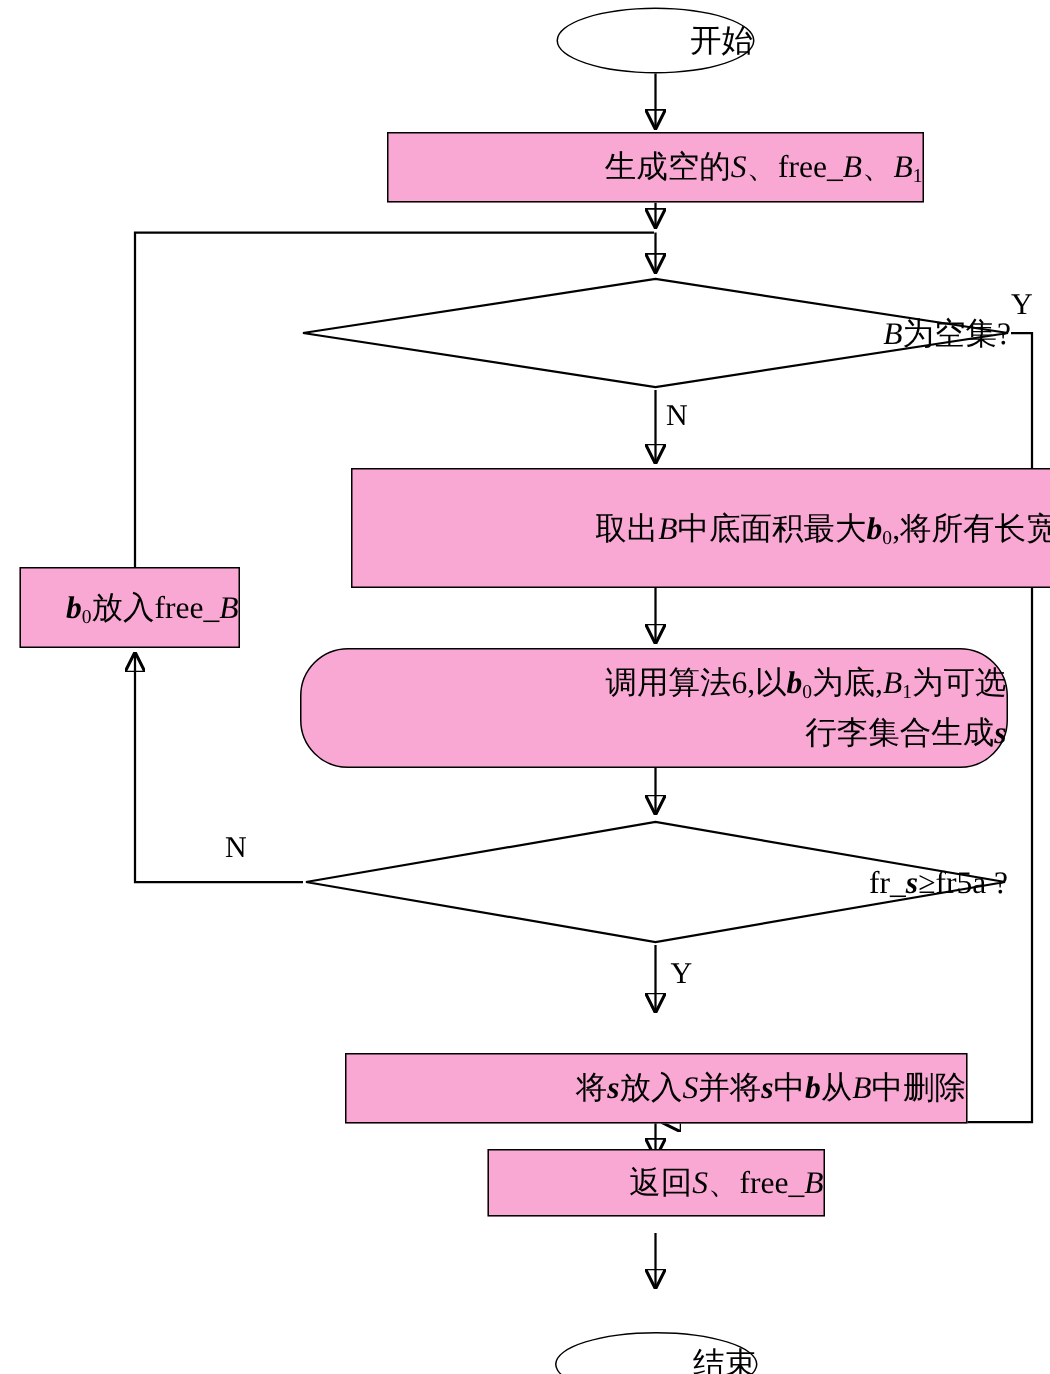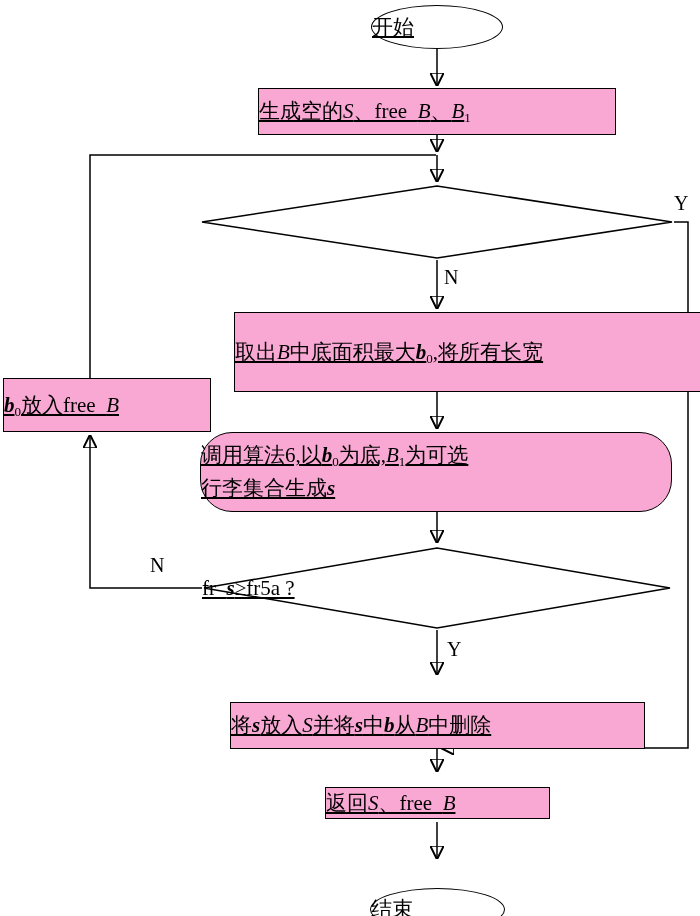--- a/index.html
+++ b/index.html
@@ -4,22 +4,22 @@
 <style>
   html,body{margin:0;padding:0;background:#ffffff;}
   .canvas{
     position:relative;width:700px;height:916px;background:#ffffff;
     font-family:"Liberation Serif","DejaVu Serif",serif;color:#000;
     overflow:hidden;
   }
   .edges{position:absolute;left:0;top:0;width:700px;height:916px;}
   .edges path{stroke:#000;stroke-width:1.5;fill:none;}
   .node{
-    position:absolute;display:flex;flex-direction:column;align-items:flex-start;justify-content:center;
-    text-align:center;font-size:21px;line-height:1.55;box-sizing:border-box;text-decoration:underline;
+    position:absolute;display:flex;flex-direction:column;align-items:flex-end;justify-content:center;
+    text-align:center;font-size:21px;line-height:1.55;box-sizing:border-box;
   }
   .rect{border:1.6px solid #000;background:#f9a8d4;}
   .terminator{border:1.6px solid #000;background:#fff;border-radius:50%;}
   .diamond{background:transparent;border:none;}
   .diamond svg{position:absolute;left:0;top:0;}
   .diamond polygon{fill:#fff;stroke:#000;stroke-width:1.5;}
   .diamond .label{position:relative;}
   .label{display:block;}
   .edge-label{
     position:absolute;font-size:20px;
@@ -31,22 +31,22 @@
   .seg-sub{font-size:0.62em;vertical-align:-0.28em;}
   .seg-subi{font-size:0.62em;vertical-align:-0.28em;font-style:italic;}
 
   #n-start{left:371px;top:5px;width:132px;height:44px;}
   #n-step1{left:258px;top:88px;width:358px;height:47px;}
   #n-d1{left:200px;top:184px;width:474px;height:76px;}
   #n-step2{left:200px;top:312px;width:472px;height:80px;margin-left:34px;}
   #n-step3{left:200px;top:432px;width:472px;height:80px;border-radius:32px;}
   #n-d2{left:202px;top:546px;width:470px;height:84px;}
   #n-step4{left:230px;top:678px;width:415px;height:47px;margin-top:24px;}
-  #n-step5{left:325px;top:787px;width:225px;height:32px;}
-  #n-side{left:3px;top:378px;width:208px;height:54px;}
+  #n-step5{left:325px;top:766px;width:225px;height:45px;}
+  #n-side{left:13px;top:378px;width:147px;height:54px;}
   #n-end{left:370px;top:888px;width:135px;height:43px;}
 
   #lbl-y1{left:674px;top:192px;}
   #lbl-n1{left:444px;top:266px;}
   #lbl-n2{left:150px;top:554px;}
   #lbl-y2{left:447px;top:638px;}
 </style>
 </head>
 <body>
 
@@ -77,20 +77,21 @@
   </div>
 
   <div class="node rect" id="n-step1">
     <span class="label"><span class="seg-n">生成空的</span><span class="seg-i">S</span><span class="seg-n">、free_</span><span class="seg-i">B</span><span class="seg-n">、</span><span class="seg-i">B</span><span class="seg-sub">1</span></span>
   </div>
 
   <div class="node diamond" id="n-d1">
     <svg width="474" height="76" viewBox="0 0 474 76">
       <polygon points="2,38 237,2 472,38 237,74"></polygon>
     </svg>
+    <span class="label"><span class="seg-i">B</span><span class="seg-n">为空集?</span></span>
   </div>
 
   <div class="node rect" id="n-step2">
     <span class="label"><span class="seg-n">取出</span><span class="seg-i">B</span><span class="seg-n">中底面积最大</span><span class="seg-bi">b</span><span class="seg-sub">0</span><span class="seg-n">,将所有长宽</span></span>
   </div>
 
   <div class="node rect" id="n-step3">
     <span class="label"><span class="seg-n">调用算法6,以</span><span class="seg-bi">b</span><span class="seg-sub">0</span><span class="seg-n">为底,</span><span class="seg-i">B</span><span class="seg-sub">1</span><span class="seg-n">为可选</span></span>
     <span class="label"><span class="seg-n">行李集合生成</span><span class="seg-bi">s</span></span>
   </div>

